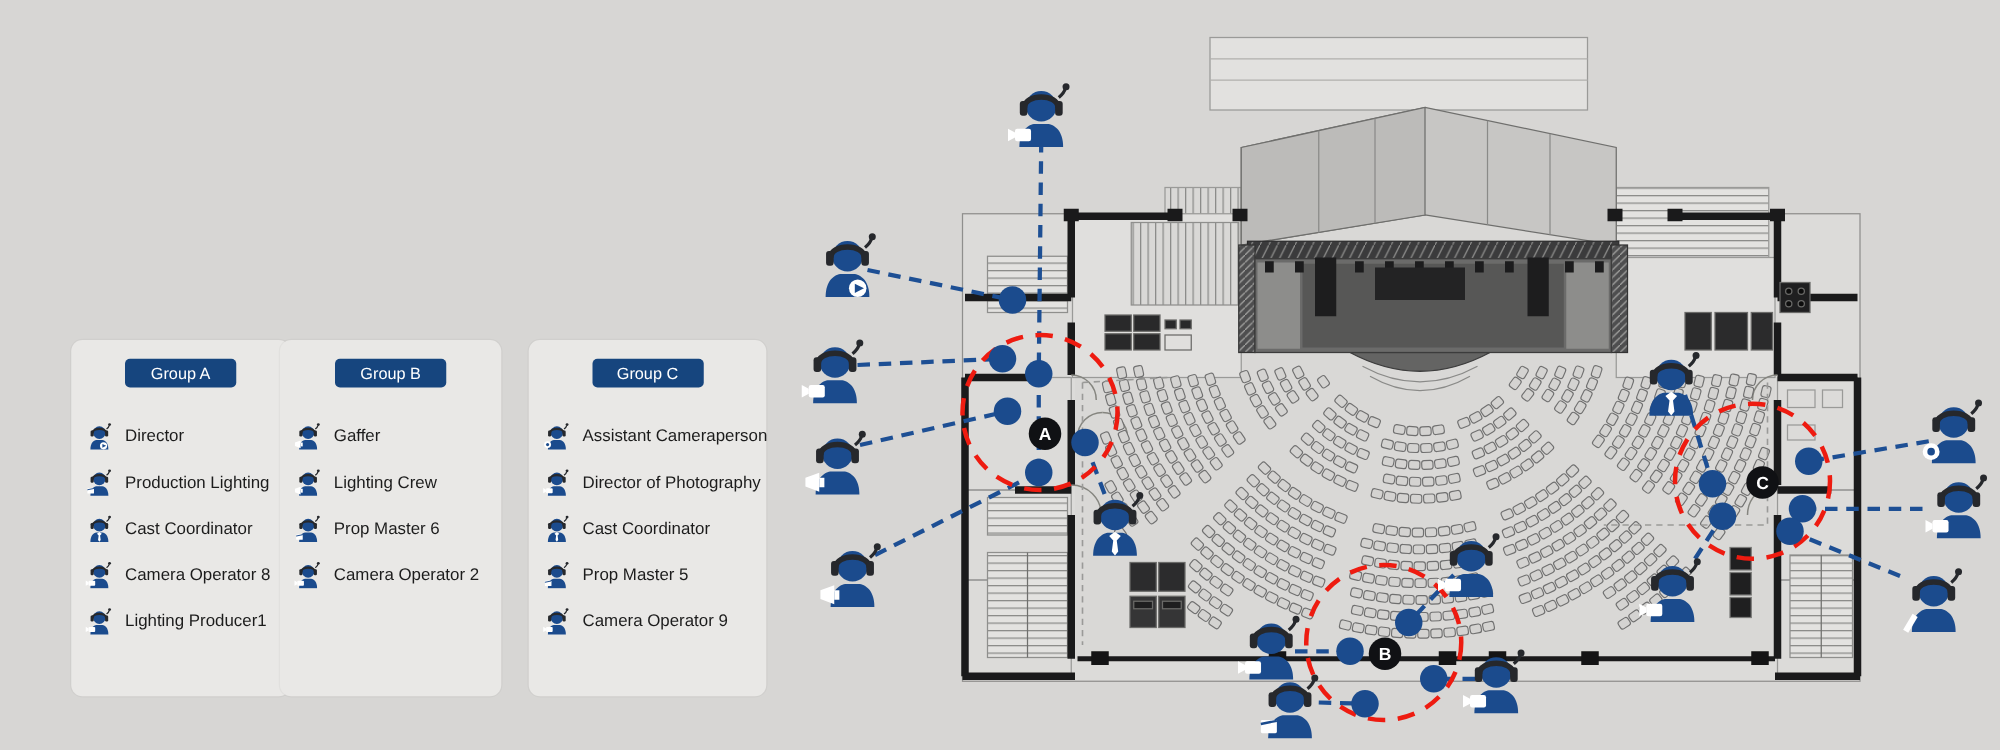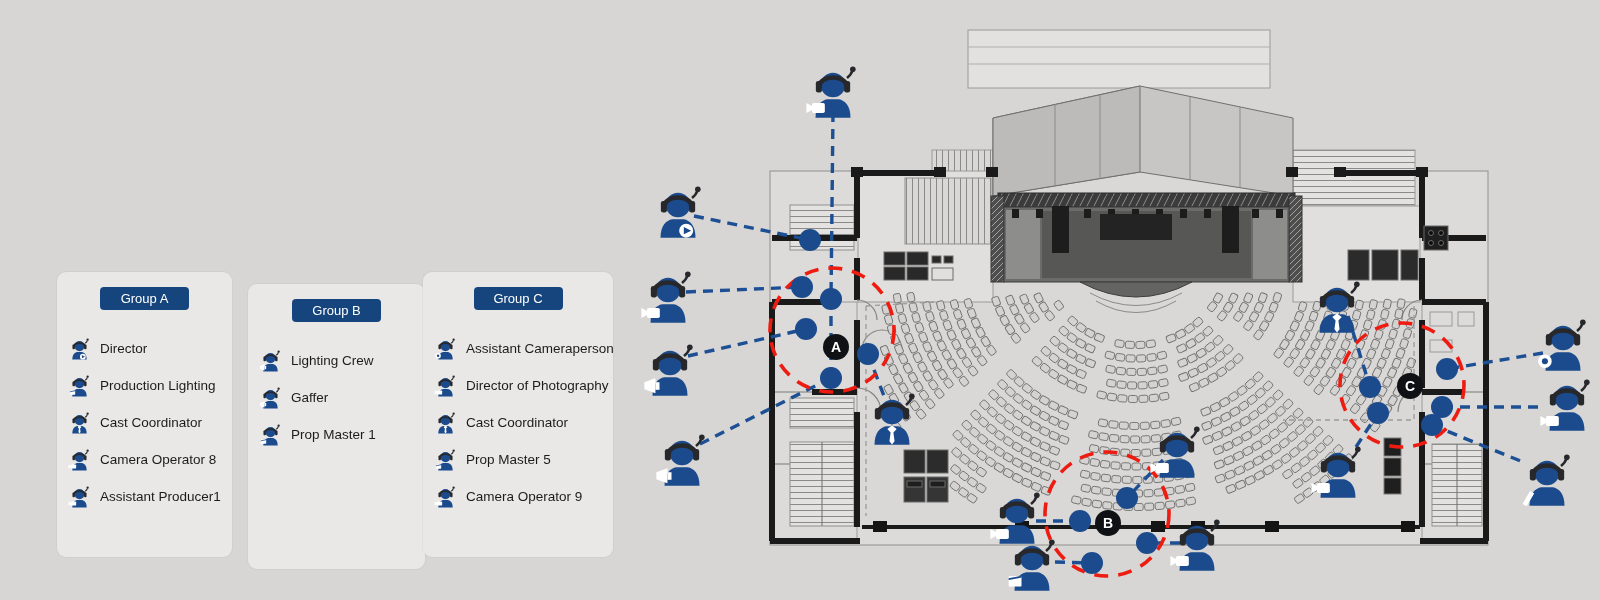--- a/index.html
+++ b/index.html
@@ -2,21 +2,21 @@
 <html style="--avatar-color: #1b4b8d; --btn-color: #16457e;"><head>
 <meta charset="utf-8">
 <title>Intercom Groups — Venue Plan</title>
 <style>
   html,body{margin:0;padding:0;background:#b9b8b6;}
   #stage{position:relative;width:1600px;height:600px;background:#d7d6d4;overflow:hidden;
          font-family:"Liberation Sans",sans-serif;}
   #plan-svg{position:absolute;left:0;top:0;width:1600px;height:600px;}
   .panel{position:absolute;top:272px;height:285px;background:#e9e8e6;border-radius:9px;box-shadow:0 0 0 1px rgba(0,0,0,0.03);}
   #panel-a{left:57px;width:175px;}
-  #panel-b{left:248px;width:177px;margin-top:12px;}
+  #panel-b{left:224px;width:177px;}
   #panel-c{left:423px;width:190px;}
   .group-btn{display:block;margin:15px auto 0;min-width:89px;height:23px;padding:0 10px;
     background:var(--btn-color,#16457e);color:#fff;border:none;border-radius:4px;
     font-family:"Liberation Sans",sans-serif;font-size:13px;line-height:23px;cursor:pointer;}
   .member-list{margin:20px 0 0;padding:0 0 0 11px;list-style:none;}
   .member{display:flex;align-items:center;gap:9px;height:37px;}
   .member-icon{width:23px;height:23px;flex:none;color:var(--avatar-color,#1b4b8d);}
   .member-label{font-size:13.5px;color:#1c1c1c;white-space:nowrap;}
   text{user-select:none;}
 </style>
@@ -903,47 +903,54 @@
       <use href="#avatar-sym"></use>
             <use class="acc-use" href="#acc-camera"></use>
     </svg>
     <span class="member-label">Camera Operator 8</span>
   </li>
         <li class="member">
     <svg class="member-icon" viewBox="0 0 48 48" aria-hidden="true">
       <use href="#avatar-sym"></use>
             <use class="acc-use" href="#acc-camera"></use>
     </svg>
-    <span class="member-label">Assistant Producer1</span>
+    <span class="member-label">Lighting Producer1</span>
   </li>
       </ul>
 </section>
 <section class="panel" id="panel-b">
   <button class="group-btn">Group B</button>
   <ul class="member-list">
         <li class="member">
     <svg class="member-icon" viewBox="0 0 48 48" aria-hidden="true">
       <use href="#avatar-sym"></use>
             <use class="acc-use" href="#acc-megaphone"></use>
     </svg>
+    <span class="member-label">Gaffer</span>
+  </li>
+        <li class="member">
+    <svg class="member-icon" viewBox="0 0 48 48" aria-hidden="true">
+      <use href="#avatar-sym"></use>
+            <use class="acc-use" href="#acc-megaphone"></use>
+    </svg>
     <span class="member-label">Lighting Crew</span>
   </li>
         <li class="member">
     <svg class="member-icon" viewBox="0 0 48 48" aria-hidden="true">
       <use href="#avatar-sym"></use>
-            <use class="acc-use" href="#acc-megaphone"></use>
-    </svg>
-    <span class="member-label">Gaffer</span>
-  </li>
-        <li class="member">
-    <svg class="member-icon" viewBox="0 0 48 48" aria-hidden="true">
-      <use href="#avatar-sym"></use>
             <use class="acc-use" href="#acc-clap"></use>
     </svg>
-    <span class="member-label">Prop Master 1</span>
+    <span class="member-label">Prop Master 6</span>
+  </li>
+        <li class="member">
+    <svg class="member-icon" viewBox="0 0 48 48" aria-hidden="true">
+      <use href="#avatar-sym"></use>
+            <use class="acc-use" href="#acc-camera"></use>
+    </svg>
+    <span class="member-label">Camera Operator 2</span>
   </li>
       </ul>
 </section>
 <section class="panel" id="panel-c">
   <button class="group-btn">Group C</button>
   <ul class="member-list">
         <li class="member">
     <svg class="member-icon" viewBox="0 0 48 48" aria-hidden="true">
       <use href="#avatar-sym"></use>
             <use class="acc-use" href="#acc-lens"></use>

